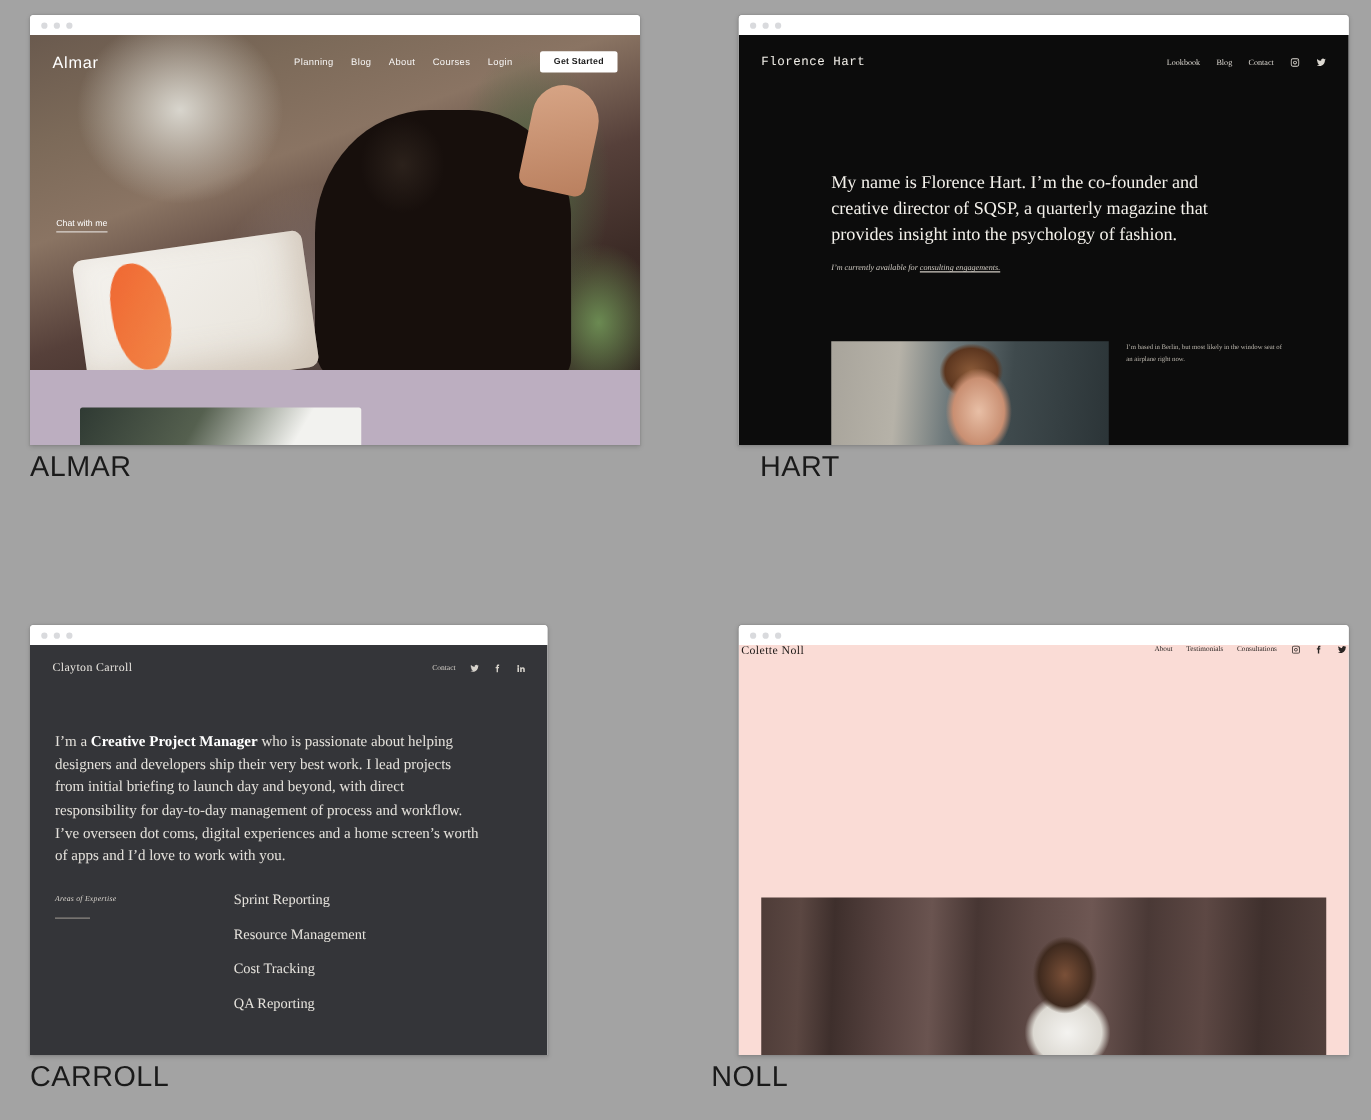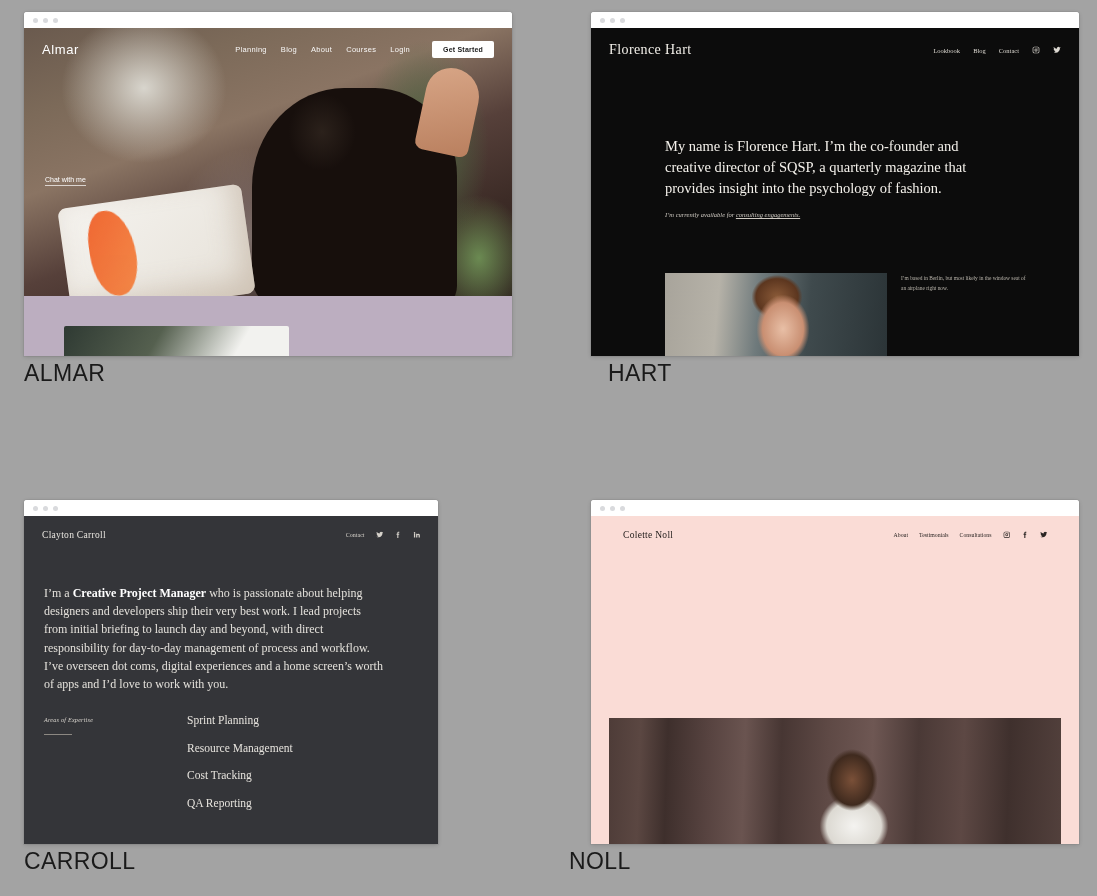--- a/index.html
+++ b/index.html
@@ -110,21 +110,21 @@
     position:absolute; left:40px; bottom:-14px; width:225px; height:44px;
     background: linear-gradient(120deg,#2f3a33,#55604f 40%,#f2f2ef 75%);
     border-radius:2px;
   }
   #almar-title { left: 24px; top: 360px; }
 
   
   #hart-card { left: 591px; top: 12px; width: 488px; }
   #hart-view { height: 328px; background: #0c0c0c; }
   .hart-nav { position:absolute; left:0; right:0; top:0; height:44px; display:flex; align-items:center; padding:0 18px; }
-  .hart-logo { color:#f2efe9; font-size:14px; font-family:Liberation Serif, serif; letter-spacing:.4px; }
+  .hart-logo { color:#f2efe9; font-size:10px; font-family:Liberation Mono, monospace; letter-spacing:.4px; }
   .hart-links { margin-left:auto; display:flex; align-items:center; gap:13px; }
   .hart-links a { color:#ddd9d2; font-size:6.5px; font-family:"Liberation Serif", serif; text-decoration:none; }
   .sicon { width:8px; height:8px; display:inline-block; fill:#ddd9d2; }
   .hart-body { position:absolute; left:74px; top:108px; width:330px; }
   .hart-body h2 {
     color:#f4f1eb; font-family:"Liberation Serif", serif; font-weight:400;
     font-size:14.5px; line-height:1.45;
   }
   .hart-sub {
     margin-top:12px; color:#cfcac2; font-family:"Liberation Serif", serif;
@@ -167,21 +167,21 @@
   .car-list { position:absolute; left:163px; top:198px; }
   .car-list li {
     list-style:none; color:#e6e3dd; font-family:"Liberation Serif", serif;
     font-size:11.5px; margin-bottom:15.5px;
   }
   #carroll-title { left: 24px; top: 848px; }
 
   
   #noll-card { left: 591px; top: 500px; width: 488px; }
   #noll-view { height: 328px; background: #fadcd6; }
-  .noll-nav { position:absolute; left:0; right:0; top:0; height:38px; display:flex; align-items:center; padding:0 32px; }
+  .noll-nav { position:absolute; left:0; right:0; top:0; height:38px; display:flex; align-items:flex-start; padding:0 2px; }
   .noll-logo { color:#1e1a18; font-size:9.5px; font-family:"Liberation Serif", serif; letter-spacing:.3px; }
   .noll-links { margin-left:auto; display:flex; align-items:center; gap:11px; }
   .noll-links a { color:#2a2523; font-size:5.8px; font-family:"Liberation Serif", serif; text-decoration:none; }
   .noll-links .sicon { fill:#2a2523; width:7.5px; height:7.5px; }
   .noll-body { position:absolute; left:0; right:0; top:76px; text-align:center; }
   .noll-body h2 {
     color:#17120f; font-family:"Liberation Serif", serif; font-weight:400;
     font-size:13.5px; line-height:1.46;
   }
   .noll-sub {
@@ -307,21 +307,21 @@
         </div>
 
         <p class="car-body"><span>I’m a </span><b>Creative Project Manager</b><span> who is passionate about helping designers and developers ship their very best work. I lead projects from initial briefing to launch day and beyond, with direct responsibility for day-to-day management of process and workflow. I’ve overseen dot coms, digital experiences and a home screen’s worth of apps and I’d love to work with you.</span></p>
 
         <div class="car-exp">
           <div class="lbl">Areas of Expertise</div>
           <div class="rule"></div>
         </div>
 
         <ul class="car-list">
-          <li>Sprint Planning</li>
+          <li>Sprint Reporting</li>
           <li>Resource Management</li>
           <li>Cost Tracking</li>
           <li>QA Reporting</li>
         </ul>
       </div>
     </div>
   </div>
   <div class="tpl-title" id="carroll-title">CARROLL</div>
 
   <div class="card" id="noll-card">

